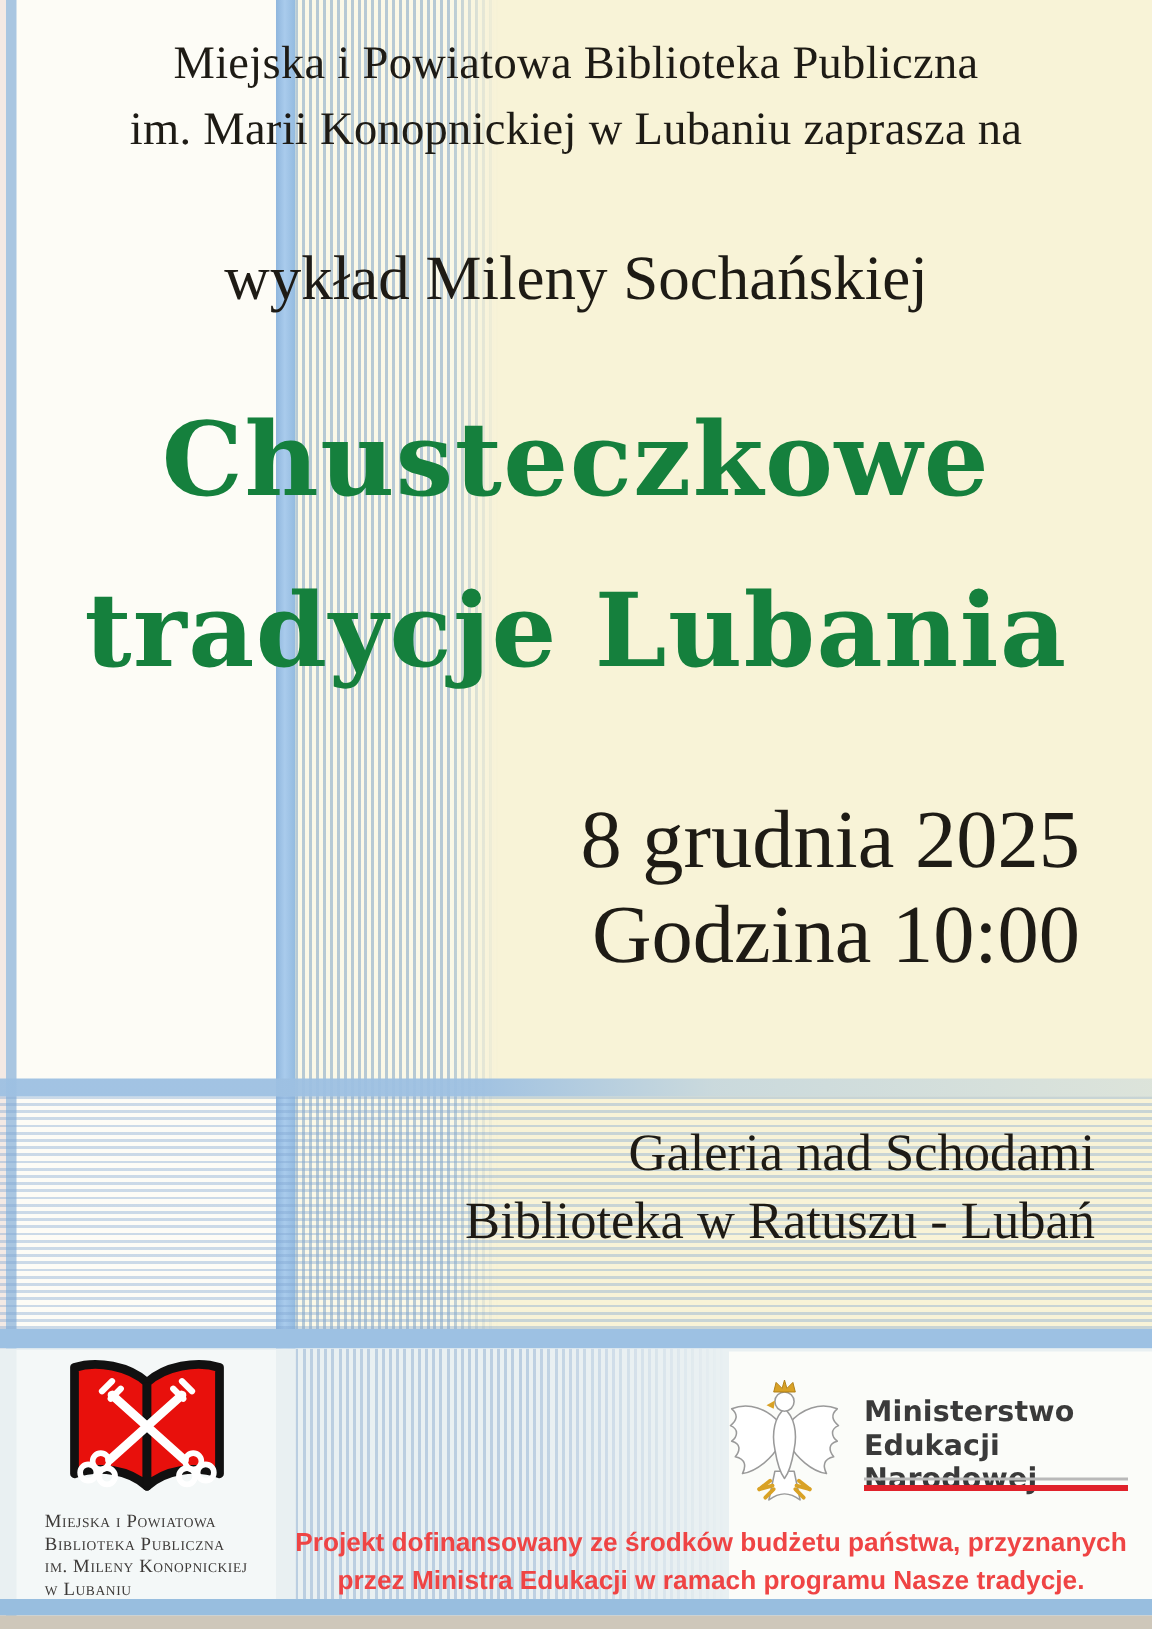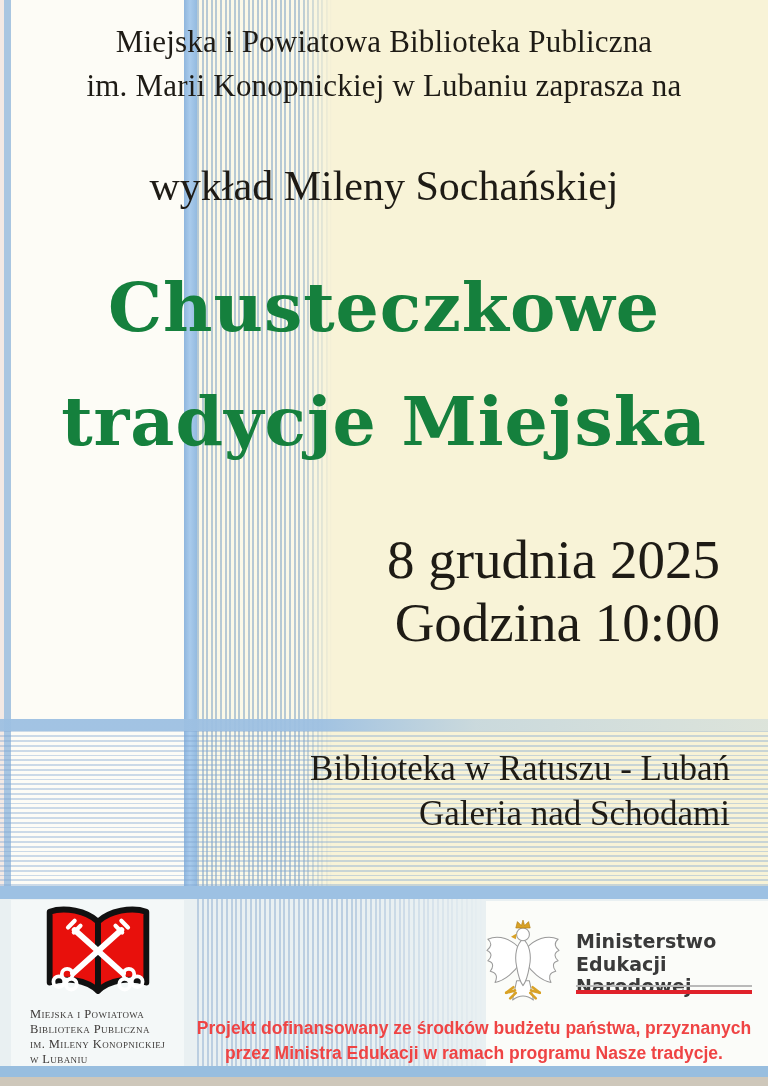--- a/index.html
+++ b/index.html
@@ -88,31 +88,31 @@
 
   <div class="intro">
     <div>Miejska i Powiatowa Biblioteka Publiczna</div>
     <div>im. Marii Konopnickiej w Lubaniu zaprasza na</div>
   </div>
 
   <div class="lecture">wykład Mileny Sochańskiej</div>
 
   <div class="title">
     <div>Chusteczkowe</div>
-    <div>tradycje Miejska</div>
+    <div>tradycje Lubania</div>
   </div>
 
   <div class="datetime">
     <div>8 grudnia 2025</div>
     <div>Godzina 10:00</div>
   </div>
 
   <div class="venue">
+    <div>Galeria nad Schodami</div>
     <div>Biblioteka w Ratuszu - Lubań</div>
-    <div>Galeria nad Schodami</div>
   </div>
 
   <div class="library">
     <svg viewBox="0 0 140 120" aria-hidden="true">
 
       <path d="M70,20 C56,7 30,2 12,8 L12,93 C32,86 56,90 70,103 Z" fill="#e8100c" stroke="#111111" stroke-width="7" stroke-linejoin="round"></path>
       <path d="M70,20 C84,7 110,2 128,8 L128,93 C108,86 84,90 70,103 Z" fill="#e8100c" stroke="#111111" stroke-width="7" stroke-linejoin="round"></path>
       <path d="M70,20 L70,103" stroke="#111111" stroke-width="6"></path>
 
       <g stroke="#ffffff" fill="none" stroke-linecap="round">

